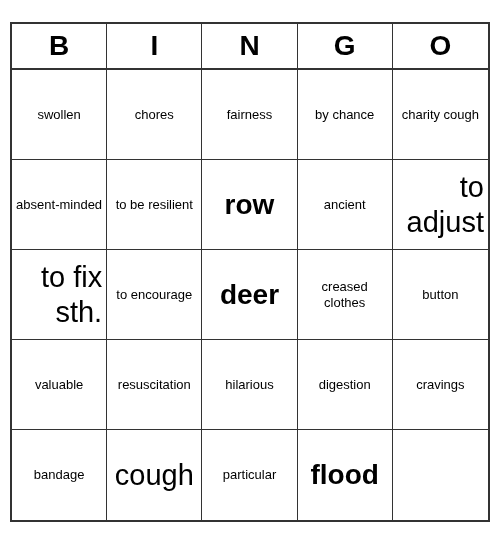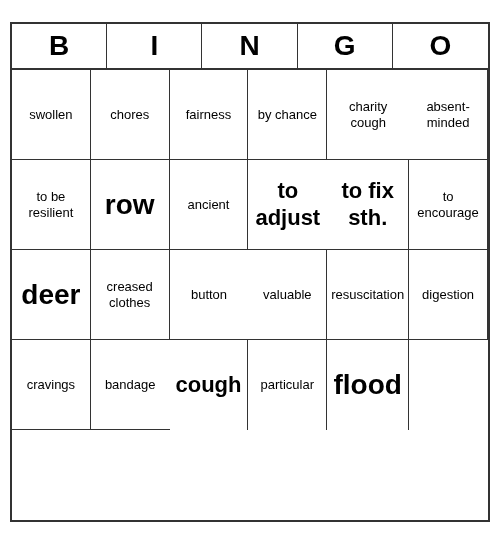--- a/index.html
+++ b/index.html
@@ -36,21 +36,21 @@
       padding: 6px 0;
       border-right: 1px solid #333;
     }
 
     .bingo-header-cell:last-child {
       border-right: none;
     }
 
     .bingo-grid {
       display: grid;
-      grid-template-columns: repeat(6, 1fr);
+      grid-template-columns: repeat(5, 1fr);
       grid-template-rows: repeat(5, 1fr);
     }
 
     .bingo-cell {
       border-right: 1px solid #333;
       border-bottom: 1px solid #333;
       min-height: 90px;
       display: flex;
       align-items: center;
       justify-content: center;
@@ -69,22 +69,23 @@
 
     .bingo-cell span {
       display: block;
     }
 
     .size-normal {
       font-size: 13px;
     }
 
     .size-large {
-      font-size: 22px;
-      font-weight: bold;
+      font-size: 29px;
+      font-weight: normal;
+      text-align: right;
     }
 
     .size-xlarge {
       font-size: 28px;
       font-weight: bold;
     }
   </style>
 </head>
 <body>
 
@@ -142,20 +143,23 @@
       <div class="bingo-cell">
         <span class="size-normal">button</span>
       </div>
       <div class="bingo-cell">
         <span class="size-normal">valuable</span>
       </div>
       <div class="bingo-cell">
         <span class="size-normal">resuscitation</span>
       </div>
       <div class="bingo-cell">
+        <span class="size-normal">hilarious</span>
+      </div>
+      <div class="bingo-cell">
         <span class="size-normal">digestion</span>
       </div>
       <div class="bingo-cell">
         <span class="size-normal">cravings</span>
       </div>
       <div class="bingo-cell">
         <span class="size-normal">bandage</span>
       </div>
       <div class="bingo-cell">
         <span class="size-large">cough</span>

